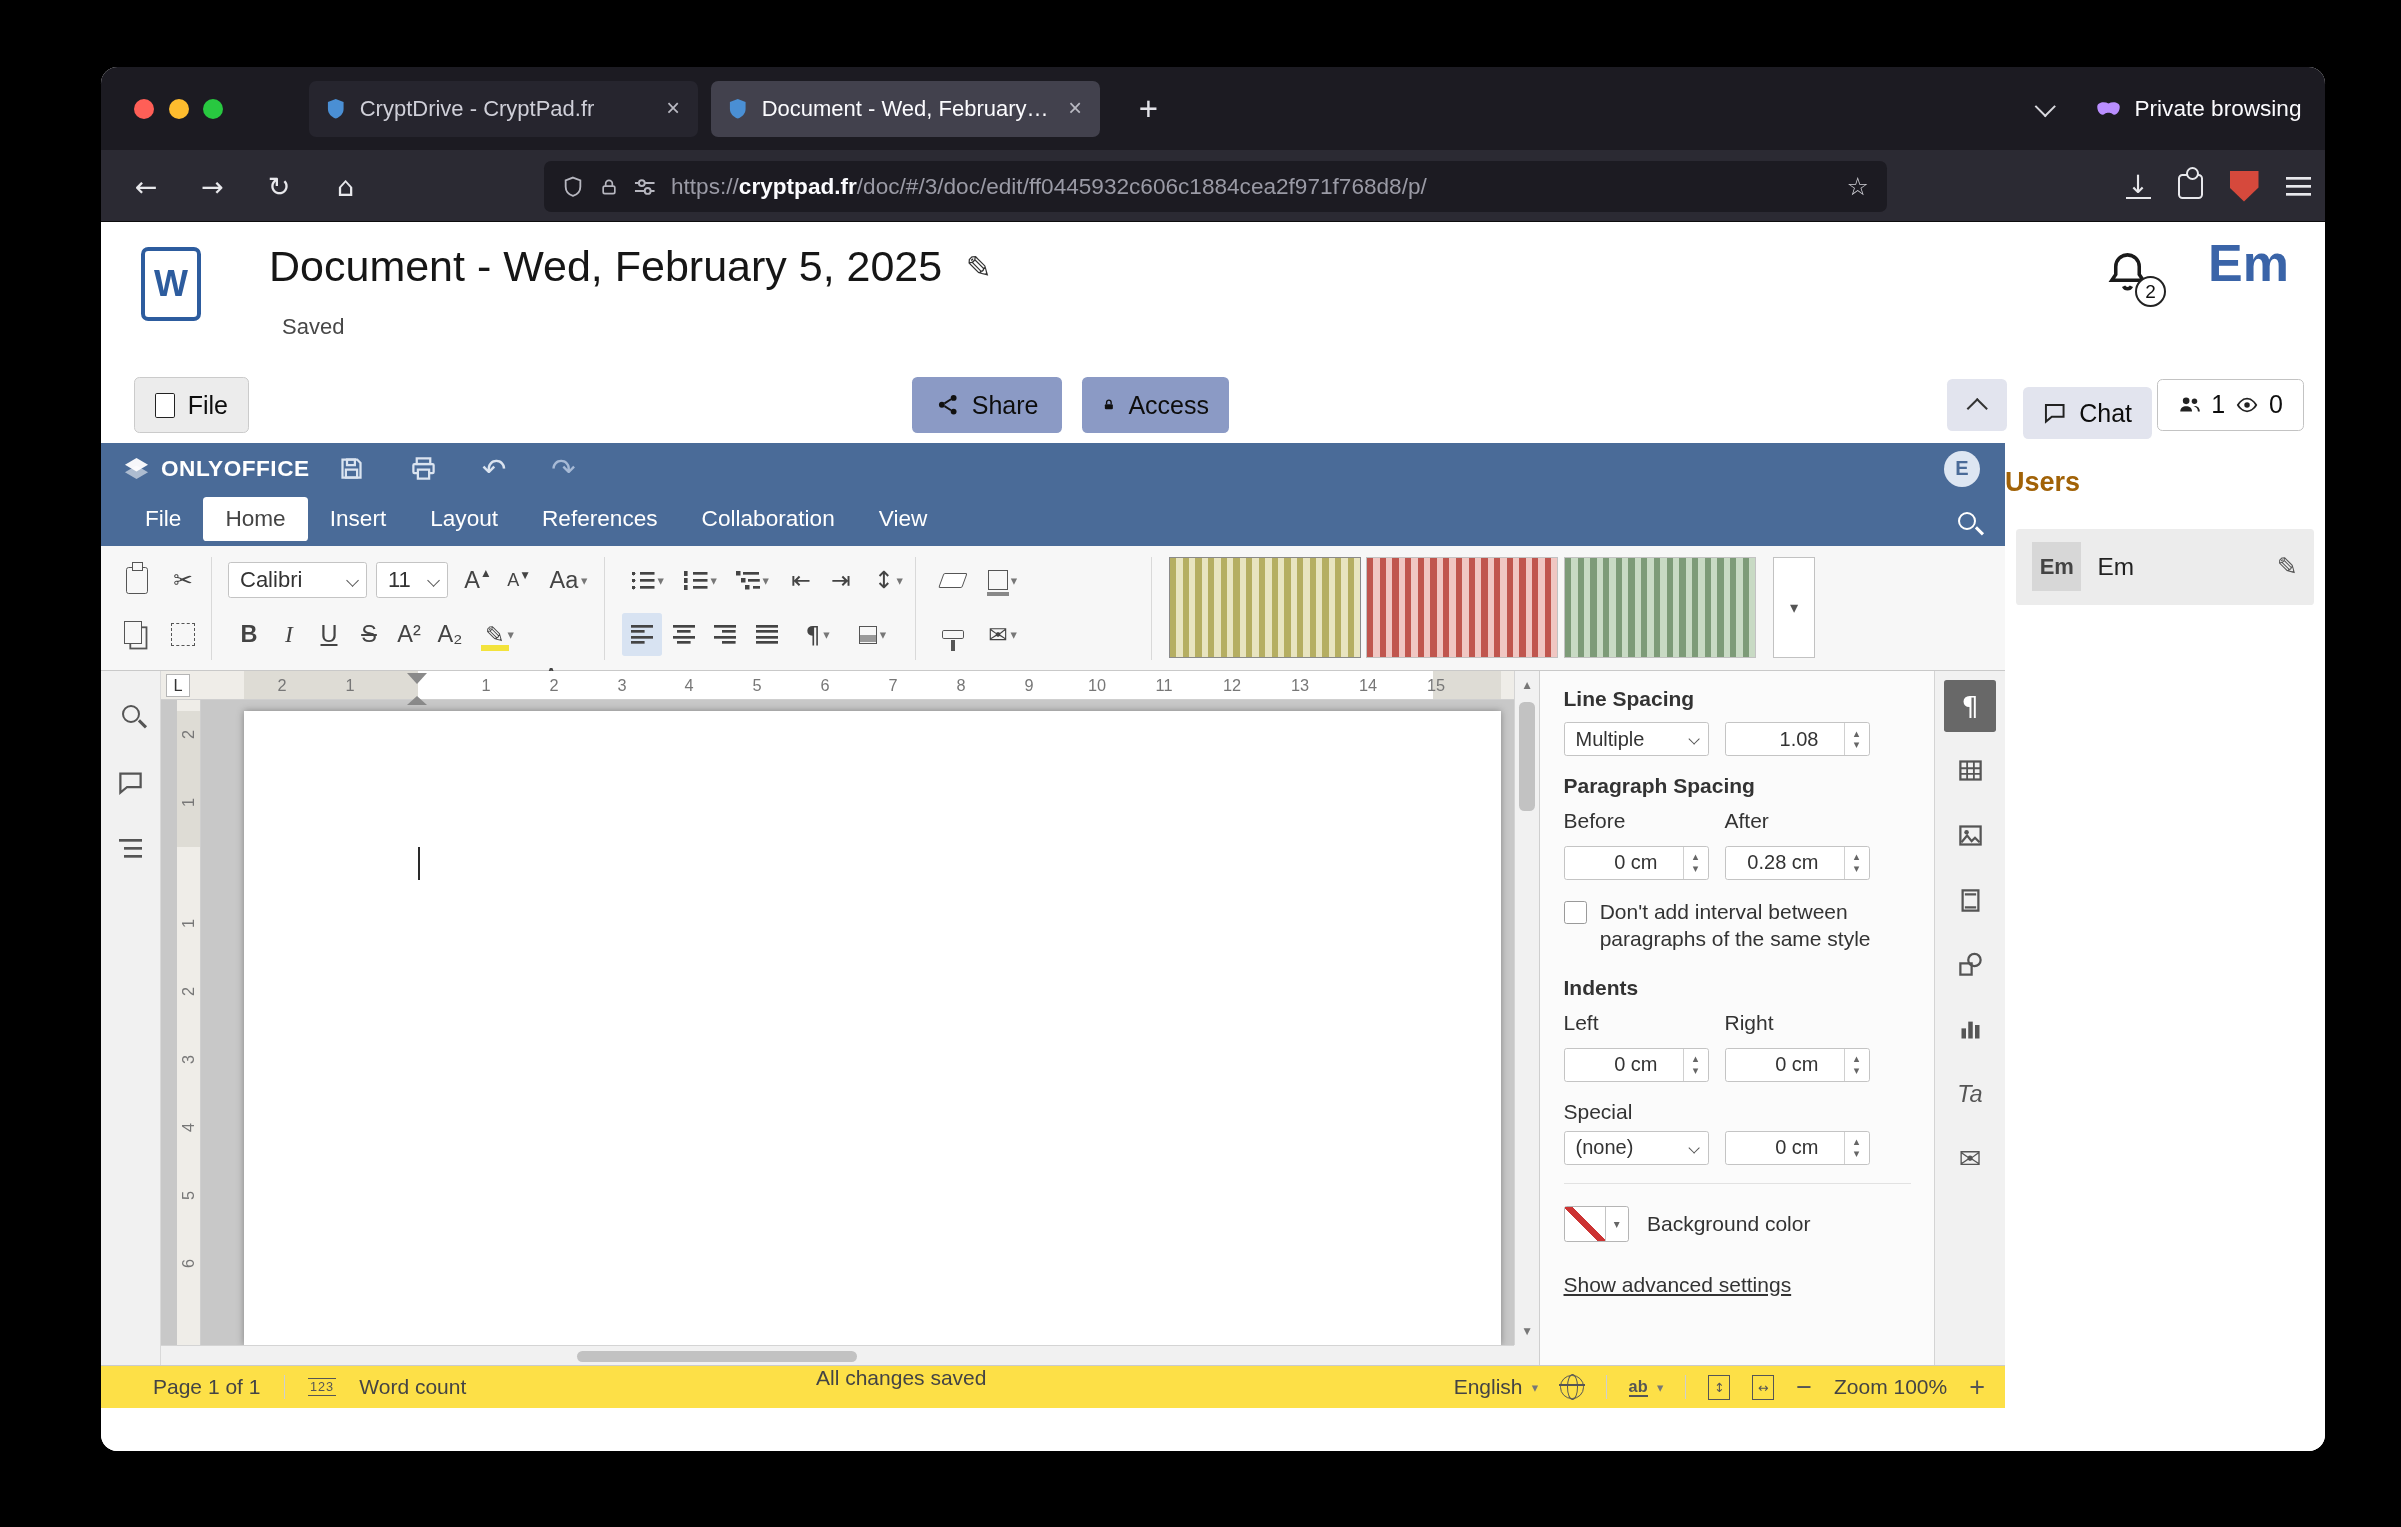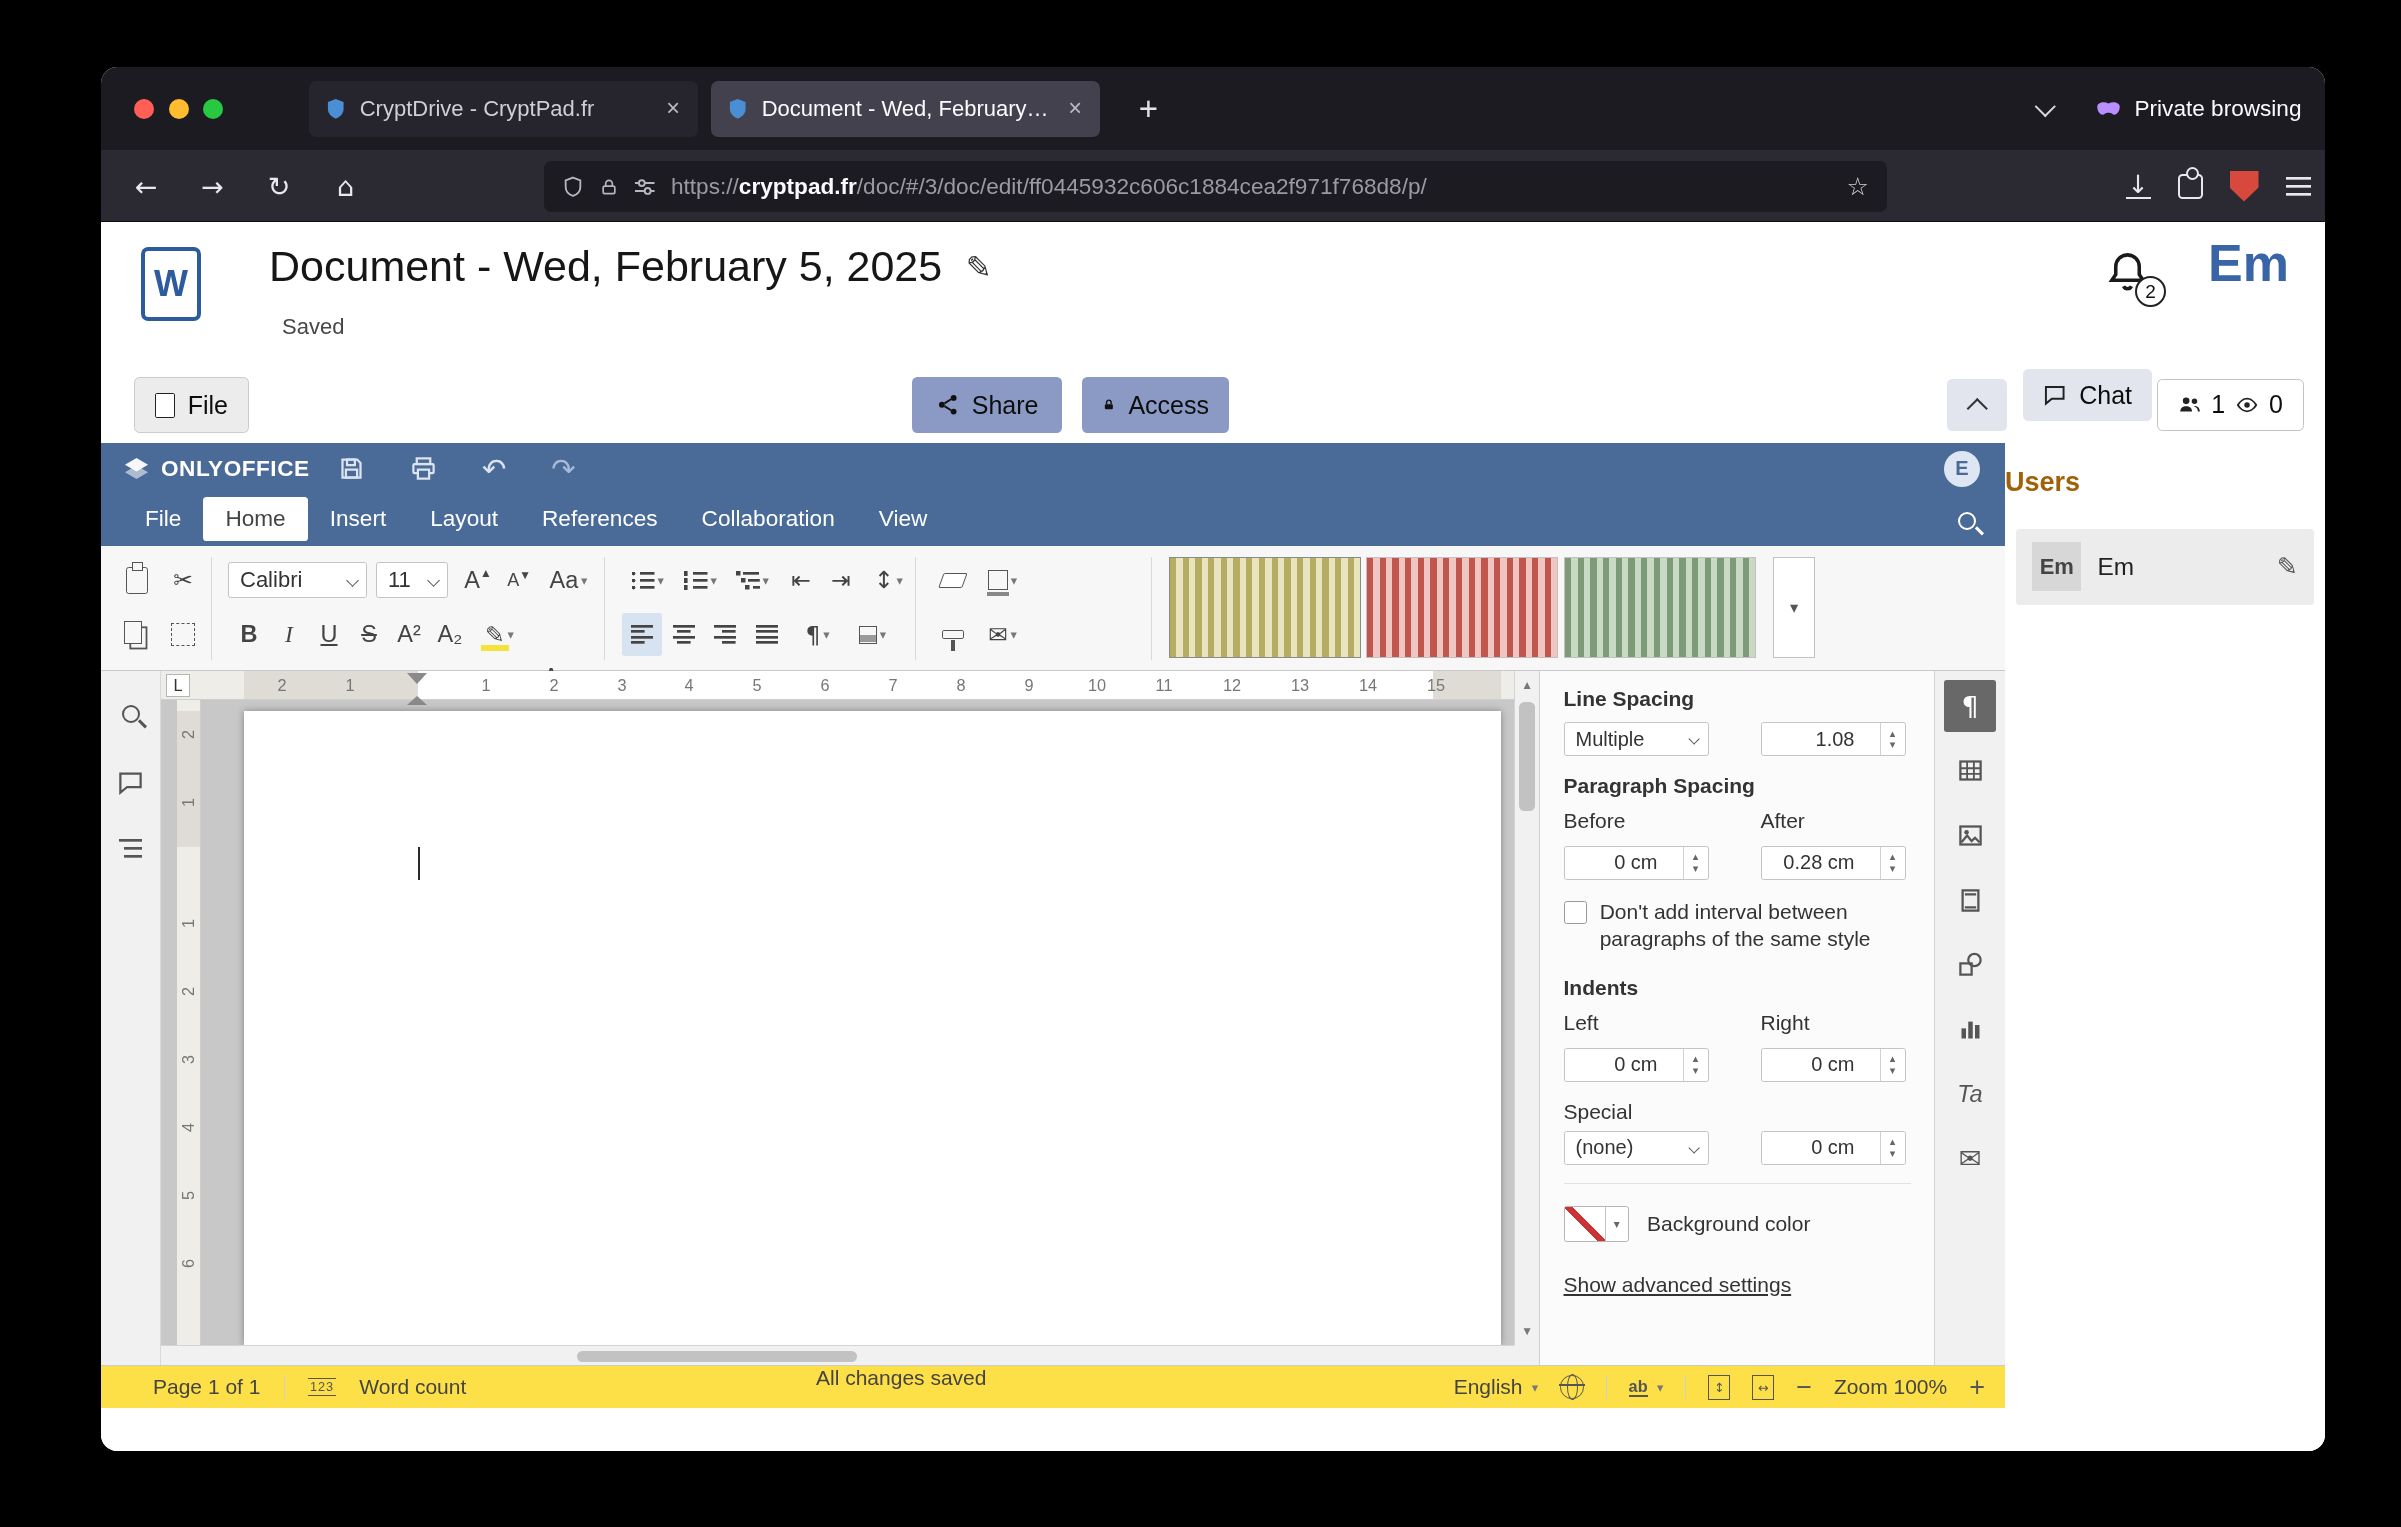--- a/index.html
+++ b/index.html
@@ -61,21 +61,21 @@
   
   .pad-toolbar { height:76px; background:#fff; position:relative; flex:none; }
   .pbtn { position:absolute; top:10px; height:56px; display:flex; align-items:center; justify-content:center; gap:12.7px;
           border-radius:5.4px; font-size:25px; color:#0d0d0d; padding:0 20px; }
   .file-btn { left:33px; background:#ececec; border:0.9px solid #cbcbcb; }
   .file-glyph { width:20px; height:25px; border:1.8px solid #222; border-radius:1.8px; background:#fff; }
   .share-btn { left:811px; width:150px; background:#8b9ac5; }
   .access-btn { left:981px; width:147px; background:#8b9ac5; }
   .collapse-btn { left:1846px; width:60px; height:52px; top:11.8px; background:#e2e4ee; }
   .chev-up { width:14.5px; height:14.5px; border:solid #333; border-width:2.7px 0 0 2.7px; transform:rotate(45deg); margin-top:7.2px; }
-  .chat-btn { left:1922px; height:52px; top:2px; background:#e2e4ee; }
+  .chat-btn { left:1922px; height:52px; top:20px; background:#e2e4ee; }
   .counts-btn { left:2056px; width:147px; height:52px; top:11.8px; background:#fff; border:1.8px solid #c3c3c3; gap:9px; }
 
   
   .main { flex:1; display:flex; background:#fff; padding-bottom:43px; min-height:0; }
   .editor-col { width:1904px; flex:none; display:flex; flex-direction:column; min-height:0; }
 
   .oo-top { height:51px; background:#4a6b98; display:flex; align-items:center; color:#fff; flex:none; position:relative; }
   .oo-logo { margin-left:22px; display:flex; align-items:center; gap:11px; font-weight:700; font-size:22.6px; letter-spacing:0.5px; }
   .oo-ticons { position:absolute; left:237px; display:flex; gap:45px; align-items:center; }
   .oo-ticons .gly { font-size:27px; color:#dbe4f0; }
@@ -182,21 +182,21 @@
   .v-thumb { position:absolute; left:3.6px; right:3.6px; top:31px; height:109px; background:#c2c2c2; border-radius:5.4px; }
   .scroll-arrow { position:absolute; left:0; right:0; height:23.5px; display:flex; align-items:center; justify-content:center;
                   font-size:11.8px; color:#777; }
   .h-scroll { position:absolute; left:0; right:25px; bottom:0; height:20px; background:#f1f1f1; border-top:0.9px solid #d4d4d4; }
   .h-thumb { position:absolute; left:416px; width:280px; top:4.5px; height:11px; background:#c2c2c2; border-radius:5.4px; }
   .corner { position:absolute; right:0; bottom:0; width:25px; height:20px; background:#f1f1f1; }
 
   
   .settings { width:395px; background:#fbfbfb; border-left:0.9px solid #cfcfcf; padding:16.3px 23.5px; font-size:21px; color:#333; flex:none; }
   .sec-h { font-weight:700; margin-bottom:11px; }
-  .row2col { display:flex; gap:52px; margin-bottom:18px; }
+  .row2col { display:flex; gap:16px; margin-bottom:18px; }
   .col { width:145px; }
   .lbl { margin-bottom:7.2px; color:#333; }
   .sel, .spin { position:relative; width:145px; height:34px; background:#fff; border:0.9px solid #c4c4c4; border-radius:2.7px;
                 display:flex; align-items:center; font-size:20px; color:#333; }
   .sel { padding:0 27px 0 11px; }
   .sel::after { content:""; position:absolute; right:9px; top:11.8px; width:7.2px; height:7.2px; border:solid #555; border-width:0 1.8px 1.8px 0; transform:rotate(45deg); }
   .spin { justify-content:flex-end; padding-right:50px; }
   .spin .arr { position:absolute; right:0; top:0; bottom:0; width:25px; border-left:0.9px solid #d0d0d0; display:flex;
                flex-direction:column; align-items:center; justify-content:center; font-size:11px; color:#666; line-height:11.8px; }
   .cb-row { display:flex; gap:12.7px; margin:5.4px 0 23.5px; }

